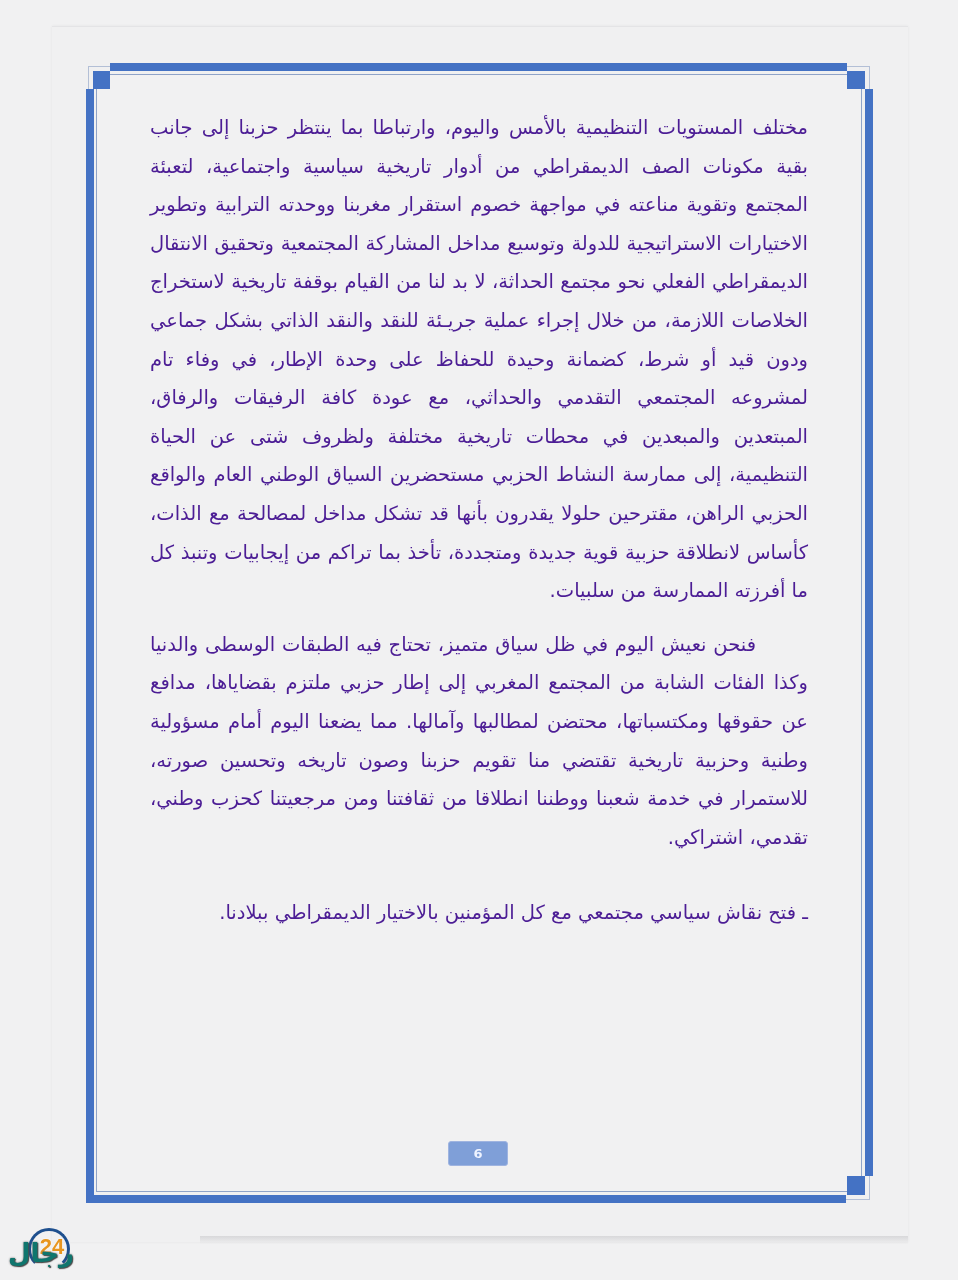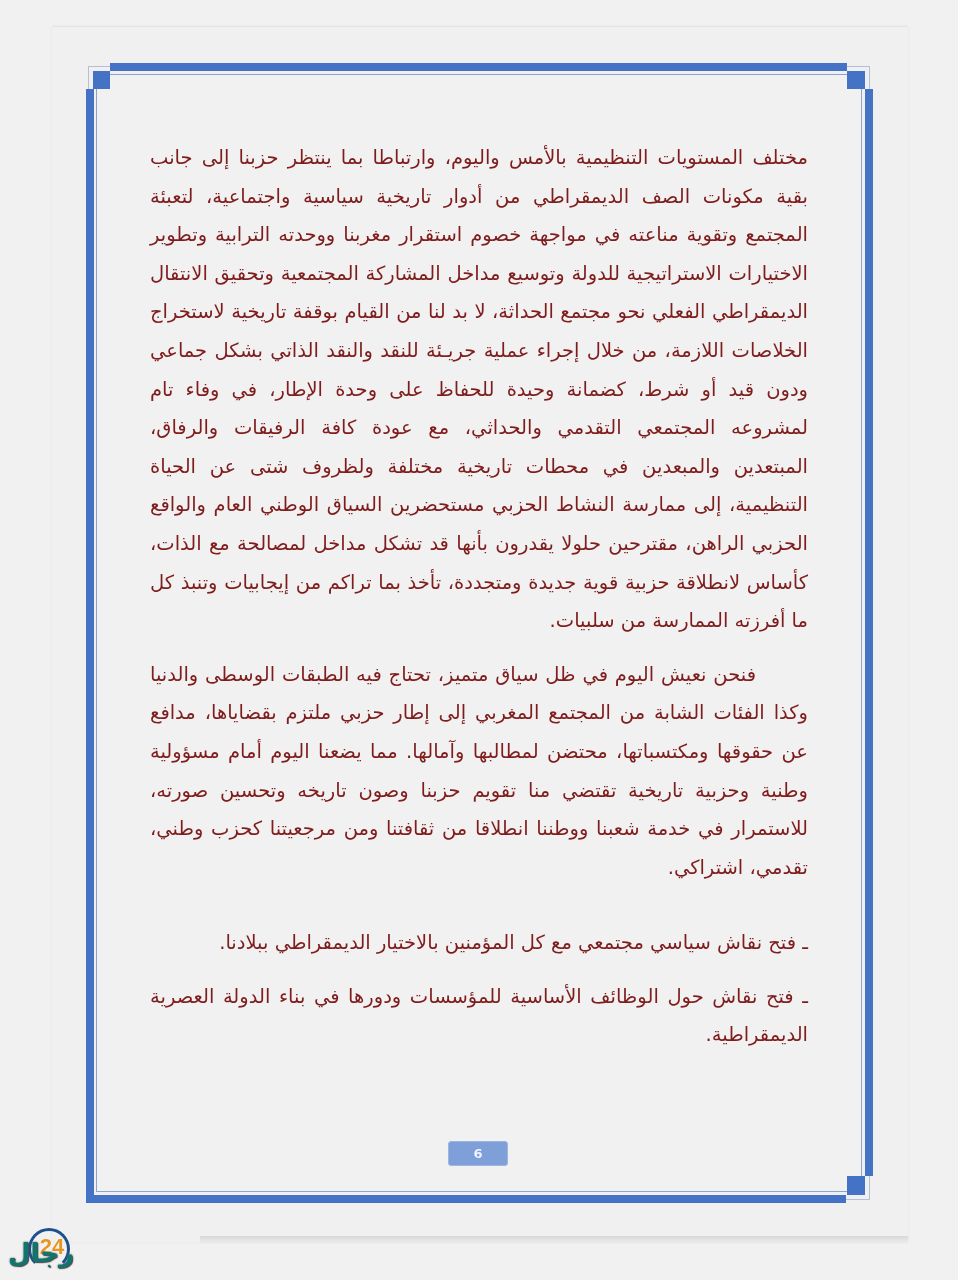--- a/index.html
+++ b/index.html
@@ -26,24 +26,24 @@
   .corner-tr { position: absolute; left: 847px; top: 71px; width: 18px; height: 18px; background: #4472c4; }
   .corner-br { position: absolute; left: 847px; top: 1176px; width: 18px; height: 19px; background: #4472c4; }
   .thin-inner { position: absolute; left: 96px; top: 74px; width: 766px; height: 1118px;
     border: 1px solid #8fa3c8; box-sizing: border-box; pointer-events: none; }
   .thin-outer { position: absolute; left: 88px; top: 66px; width: 782px; height: 1134px;
     border: 1px solid #b3bfd6; box-sizing: border-box; pointer-events: none; }
   .frame-inner-bg { position: absolute; left: 97px; top: 75px; width: 764px; height: 1116px; background: #f1f1f2; }
 
   
   .content {
-    position: absolute; left: 150px; top: 139px; width: 658px;
+    position: absolute; left: 150px; top: 109px; width: 658px;
     direction: rtl; text-align: justify; text-align-last: right;
     font-family: "DejaVu Sans", sans-serif;
-    font-size: 19.5px; line-height: 38.6px; color: #7f1d1d;
+    font-size: 19.5px; line-height: 38.6px; color: #4c1d95;
   }
   .content p { margin: 0; }
   .content p.indent { text-indent: 52px; }
   .content .gap { height: 15px; }
   .content .gap-lg { height: 22px; }
 
   
   .page-number {
     position: absolute; left: 448px; top: 1141px; width: 60px; height: 25px;
     background: #7f9fd8; border: 1px solid #9fb4e0; border-radius: 3px;
@@ -82,21 +82,20 @@
 <div class="corner-br"></div>
 
 <div class="content">
   <p>مختلف المستويات التنظيمية بالأمس واليوم، وارتباطا بما ينتظر حزبنا إلى جانب بقية مكونات الصف الديمقراطي من أدوار تاريخية سياسية واجتماعية، لتعبئة المجتمع وتقوية مناعته في مواجهة خصوم استقرار مغربنا ووحدته الترابية وتطوير الاختيارات الاستراتيجية للدولة وتوسيع مداخل المشاركة المجتمعية وتحقيق الانتقال الديمقراطي الفعلي نحو مجتمع الحداثة، لا بد لنا من القيام بوقفة تاريخية لاستخراج الخلاصات اللازمة، من خلال إجراء عملية جريـئة للنقد والنقد الذاتي بشكل جماعي ودون قيد أو شرط، كضمانة وحيدة للحفاظ على وحدة الإطار، في وفاء تام لمشروعه المجتمعي التقدمي والحداثي، مع عودة كافة الرفيقات والرفاق، المبتعدين والمبعدين في محطات تاريخية مختلفة ولظروف شتى عن الحياة التنظيمية، إلى ممارسة النشاط الحزبي مستحضرين السياق الوطني العام والواقع الحزبي الراهن، مقترحين حلولا يقدرون بأنها قد تشكل مداخل لمصالحة مع الذات، كأساس لانطلاقة حزبية قوية جديدة ومتجددة، تأخذ بما تراكم من إيجابيات وتنبذ كل ما أفرزته الممارسة من سلبيات.</p>
   <div class="gap"></div>
   <p class="indent">فنحن نعيش اليوم في ظل سياق متميز، تحتاج فيه الطبقات الوسطى والدنيا وكذا الفئات الشابة من المجتمع المغربي إلى إطار حزبي ملتزم بقضاياها، مدافع عن حقوقها ومكتسباتها، محتضن لمطالبها وآمالها. مما يضعنا اليوم أمام مسؤولية وطنية وحزبية تاريخية تقتضي منا تقويم حزبنا وصون تاريخه وتحسين صورته، للاستمرار في خدمة شعبنا ووطننا انطلاقا من ثقافتنا ومن مرجعيتنا كحزب وطني، تقدمي، اشتراكي.</p>
   <div class="gap"></div>
   <div class="gap-lg"></div>
   <p>ـ فتح نقاش سياسي مجتمعي مع كل المؤمنين بالاختيار الديمقراطي ببلادنا.</p>
   <div class="gap"></div>
-  <p>ـ فتح نقاش حول الوظائف الأساسية للمؤسسات ودورها في بناء الدولة العصرية الديمقراطية.</p>
 </div>
 
 <div class="page-number">6</div>
 
 <div class="logo">
   <div class="ring"></div>
   <div class="num">24</div>
   <div class="txt">رجال</div>
 </div>
 

